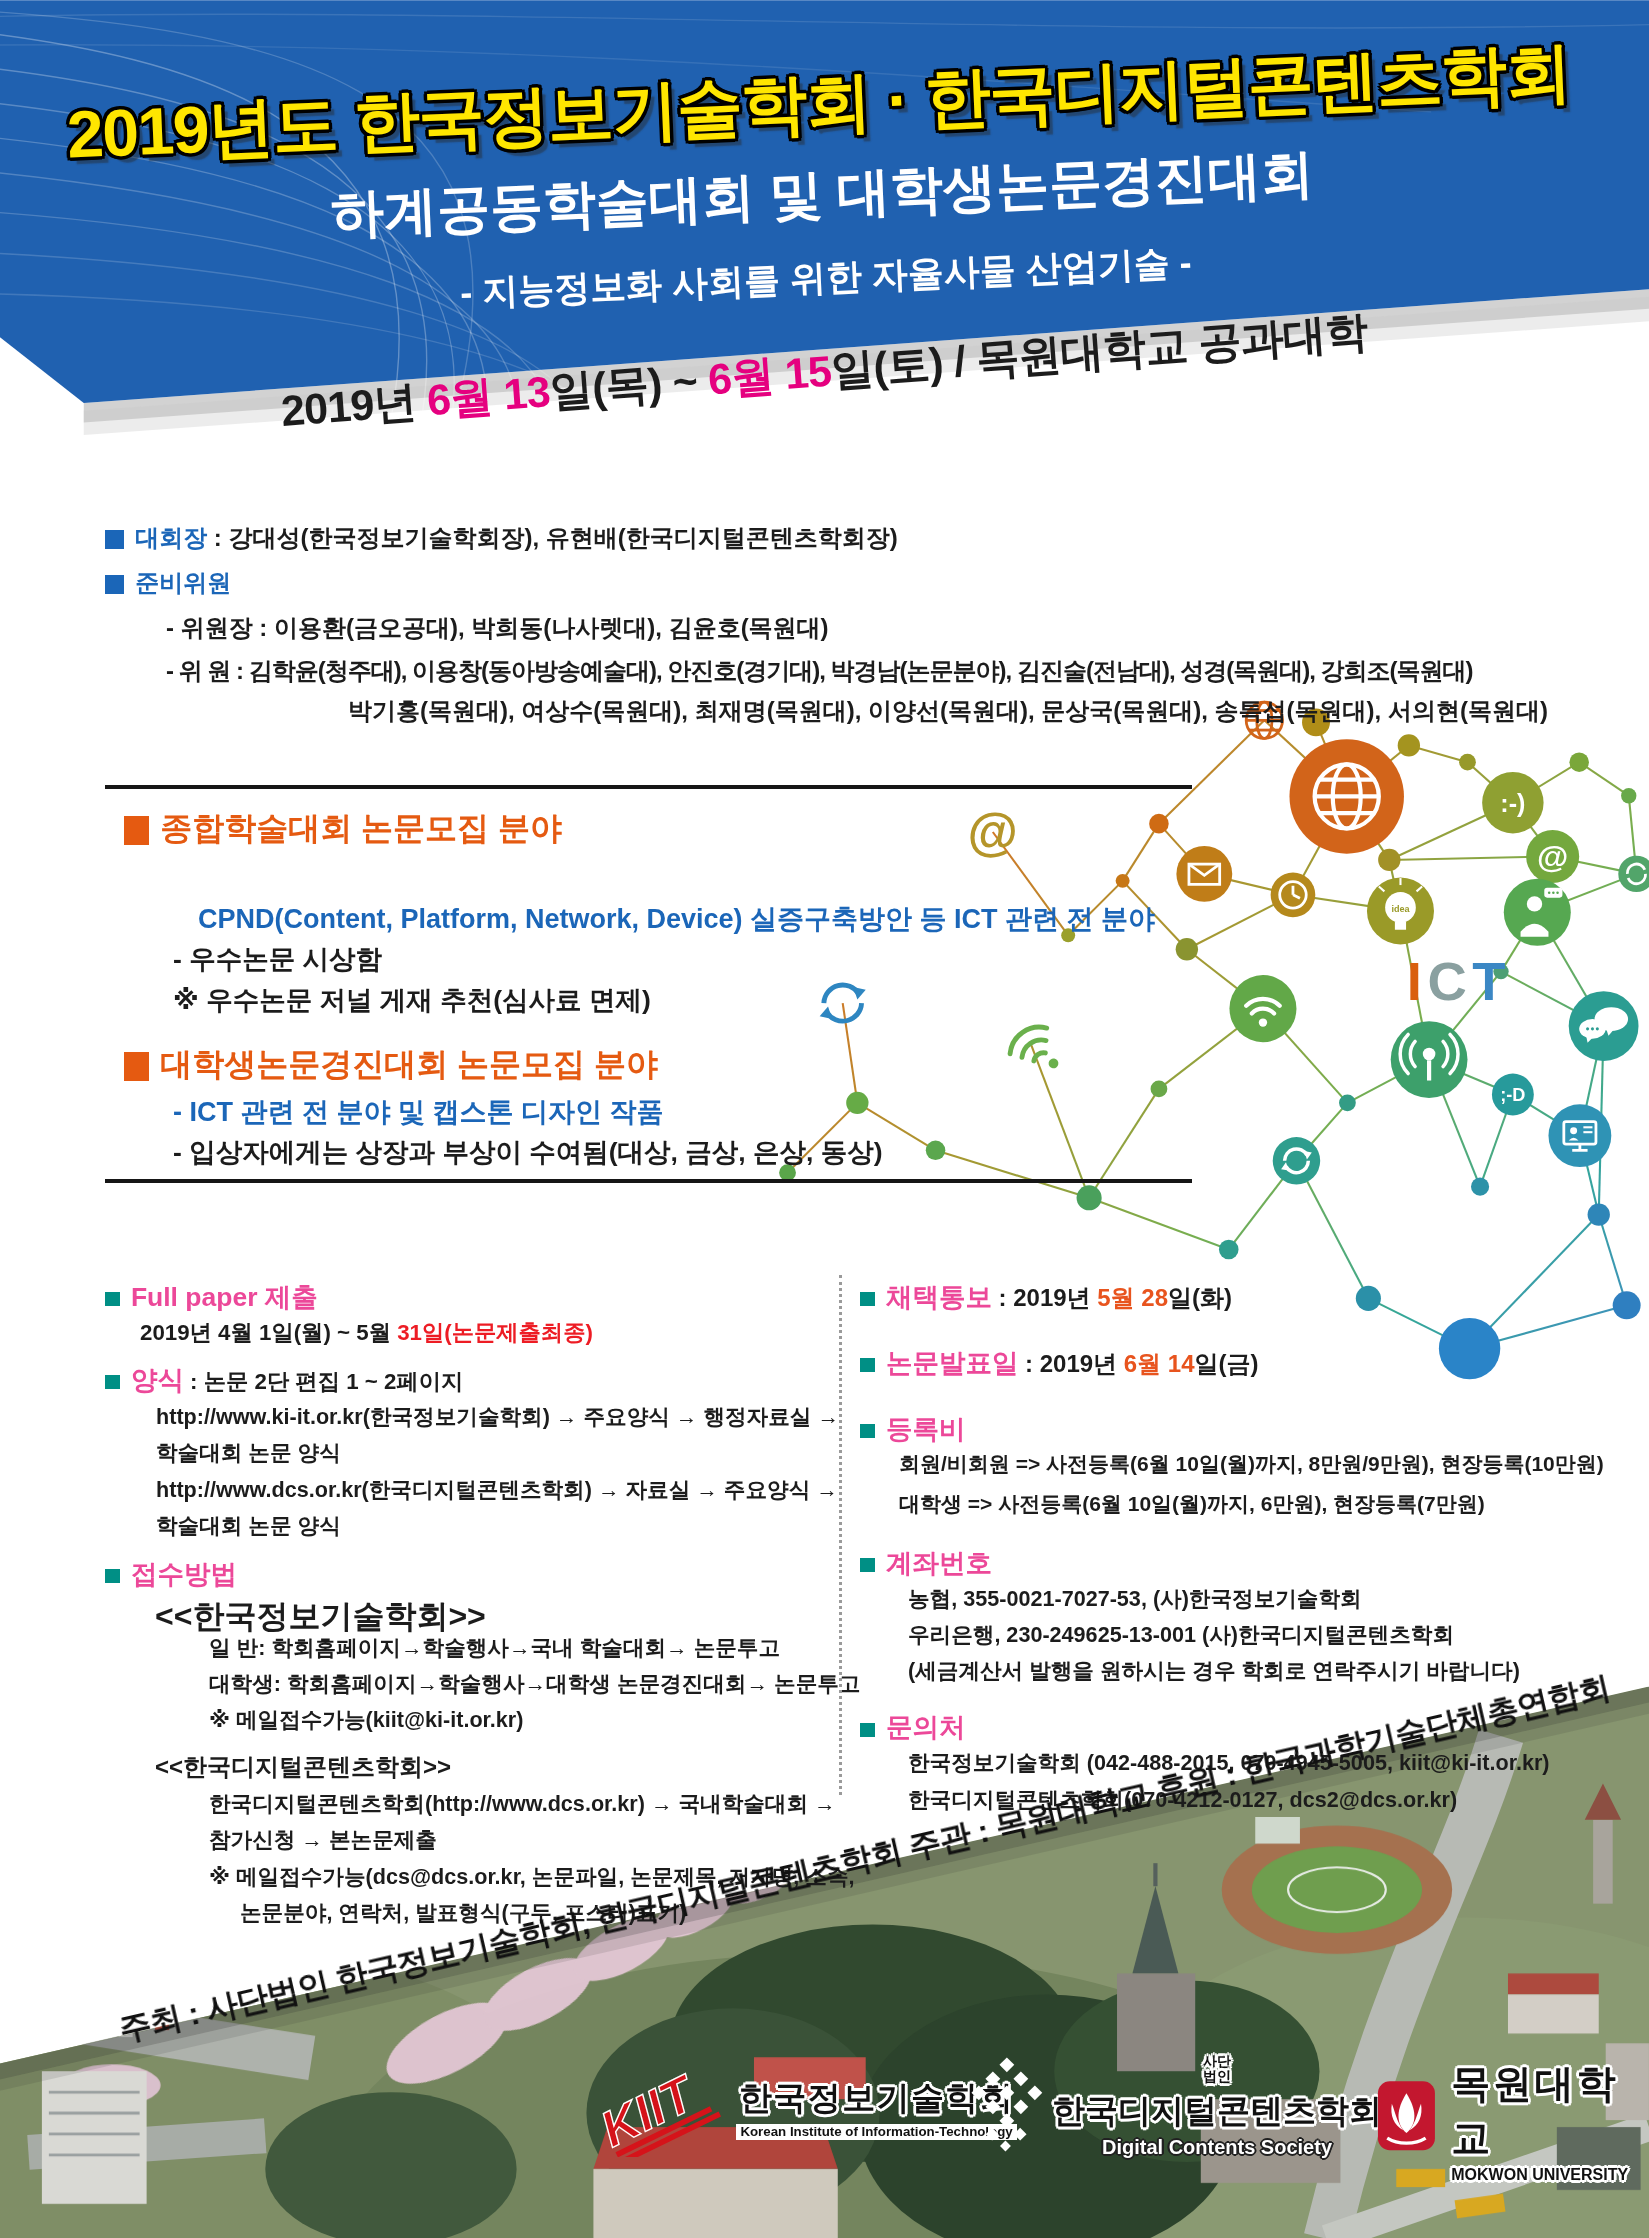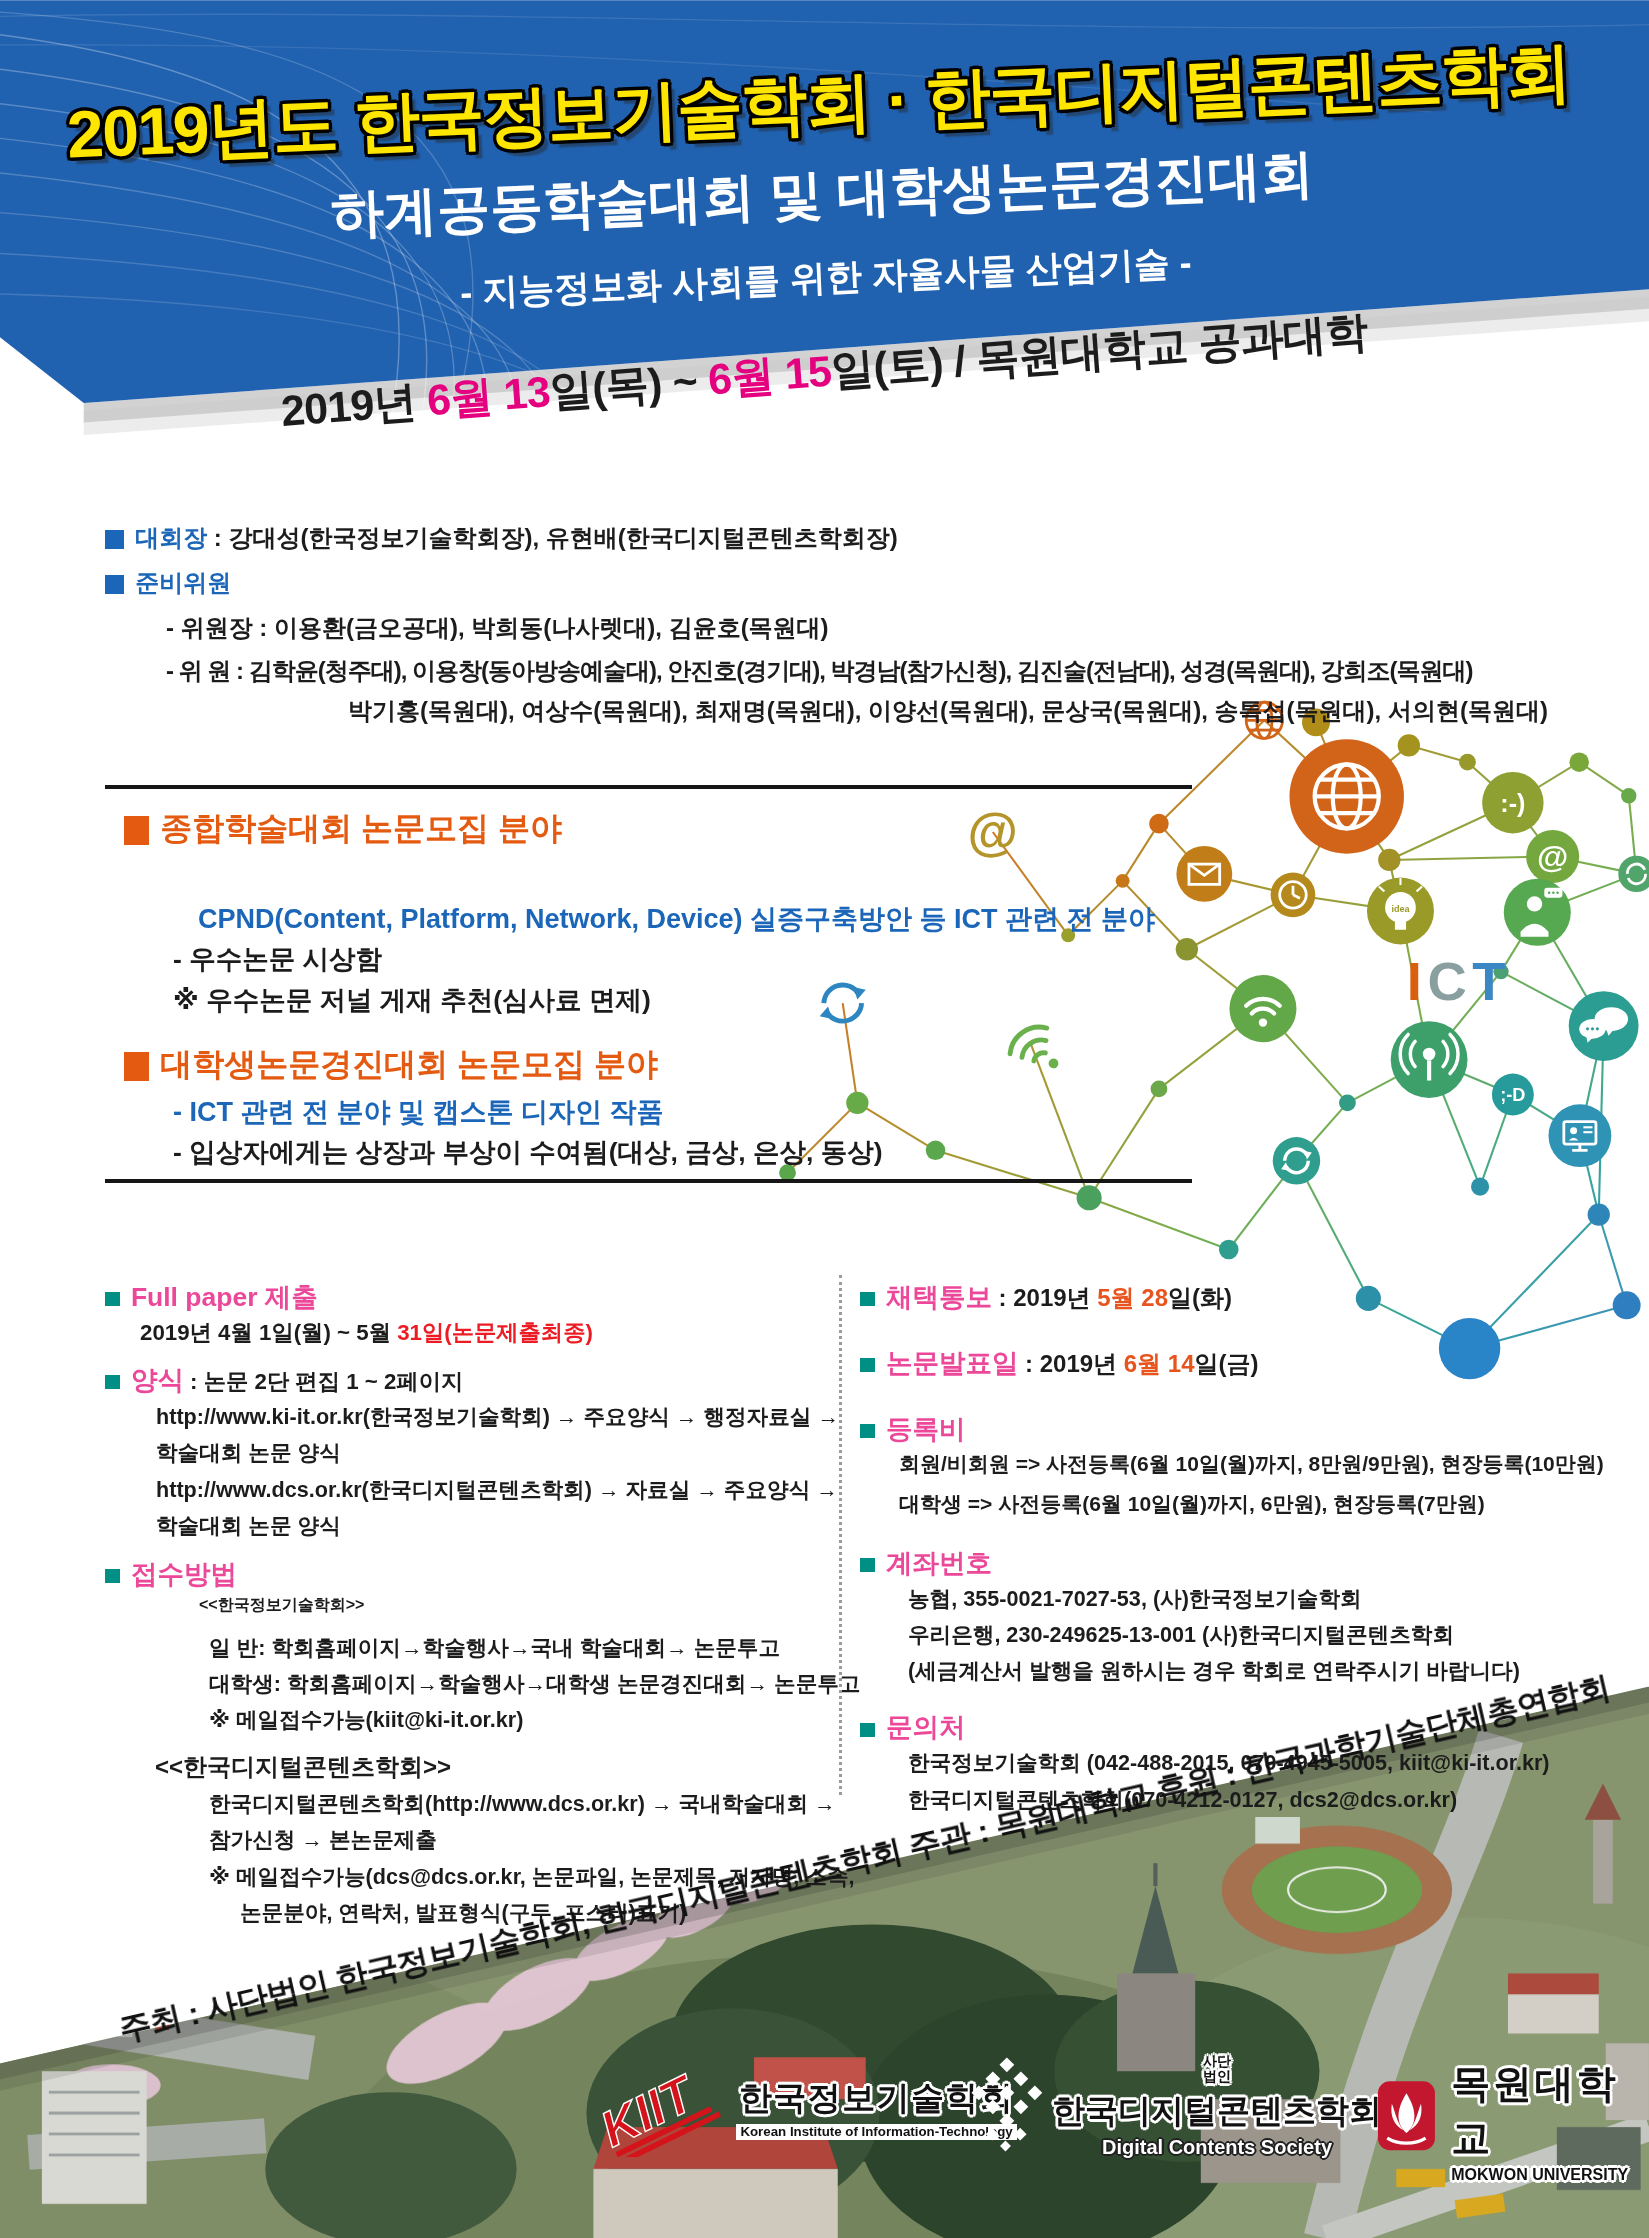--- a/index.html
+++ b/index.html
@@ -59,21 +59,21 @@
     <span>2019년 </span><span class="mag">6월 13</span><span>일(목) ~ </span><span class="mag">6월 15</span><span>일(토)</span><span>  /  </span><span>목원대학교 공과대학</span>
   </div>
 
   <div class="t" style="left:105px;top:522px;font-size:24px;">
     <span class="sq" style="width:19px;height:19px;background:#1b66b8;"></span><span class="blu">대회장</span><span> : </span><span>강대성(한국정보기술학회장), 유현배(한국디지털콘텐츠학회장)</span>
   </div>
   <div class="t" style="left:105px;top:567px;font-size:24px;">
     <span class="sq" style="width:19px;height:19px;background:#1b66b8;"></span><span class="blu">준비위원</span>
   </div>
   <div class="t" style="left:166px;top:612px;font-size:24px;">- 위원장 : 이용환(금오공대), 박희동(나사렛대), 김윤호(목원대)</div>
-  <div class="t" style="left:166px;top:655px;font-size:24px;letter-spacing:-1px;">- 위  원 : 김학윤(청주대), 이용창(동아방송예술대), 안진호(경기대), 박경남(참가신청), 김진술(전남대), 성경(목원대), 강희조(목원대)</div>
+  <div class="t" style="left:166px;top:655px;font-size:24px;letter-spacing:-1px;">- 위  원 : 김학윤(청주대), 이용창(동아방송예술대), 안진호(경기대), 박경남(논문분야), 김진술(전남대), 성경(목원대), 강희조(목원대)</div>
   <div class="t" style="left:348px;top:695px;font-size:24px;">박기홍(목원대), 여상수(목원대), 최재명(목원대), 이양선(목원대), 문상국(목원대), 송특섭(목원대), 서의현(목원대)</div>
 
   <div class="hline" style="left:105px;top:785px;width:1087px;"></div>
 
   <div class="t" style="left:124px;top:807px;font-size:32px;">
     <span class="sq" style="width:25px;height:29px;background:#e55a11;"></span><span class="org">종합학술대회 논문모집 분야</span>
   </div>
   <div class="t blu" style="left:198px;top:901px;font-size:27px;">CPND(Content, Platform, Network, Device) 실증구축방안 등 ICT 관련 전 분야</div>
   <div class="t" style="left:173px;top:941px;font-size:26.5px;">- 우수논문 시상함</div>
   <div class="t" style="left:173px;top:982px;font-size:26.5px;">※ 우수논문 저널 게재 추천(심사료 면제)</div>
@@ -97,21 +97,21 @@
     <span class="sq" style="width:14.7px;height:14.7px;background:#008f85;"></span><span class="teal">양식</span><span style="font-size:22.3px;"> : 논문 2단 편집 1 ~ 2페이지</span>
   </div>
   <div class="t" style="left:156px;top:1402px;font-size:21.6px;">http://www.ki-it.or.kr(한국정보기술학회) → 주요양식 → 행정자료실 →</div>
   <div class="t" style="left:156px;top:1438px;font-size:21.6px;">학술대회 논문 양식</div>
   <div class="t" style="left:156px;top:1475px;font-size:21.6px;">http://www.dcs.or.kr(한국디지털콘텐츠학회) → 자료실 → 주요양식 →</div>
   <div class="t" style="left:156px;top:1511px;font-size:21.6px;">학술대회 논문 양식</div>
 
   <div class="t" style="left:105px;top:1556px;font-size:26.5px;">
     <span class="sq" style="width:14.7px;height:14.7px;background:#008f85;"></span><span class="teal">접수방법</span>
   </div>
-  <div class="t" style="left:155px;top:1595px;font-size:16px;margin-left:44px;">&lt;&lt;한국정보기술학회&gt;&gt;</div>
+  <div class="t" style="left:155px;top:1595px;font-size:32px;">&lt;&lt;한국정보기술학회&gt;&gt;</div>
   <div class="t" style="left:209px;top:1633px;font-size:21.6px;">일  반: 학회홈페이지→학술행사→국내 학술대회→ 논문투고</div>
   <div class="t" style="left:209px;top:1669px;font-size:21.6px;">대학생: 학회홈페이지→학술행사→대학생 논문경진대회→ 논문투고</div>
   <div class="t" style="left:209px;top:1705px;font-size:21.6px;">※ 메일접수가능(kiit@ki-it.or.kr)</div>
   <div class="t" style="left:155px;top:1751px;font-size:24px;">&lt;&lt;한국디지털콘텐츠학회&gt;&gt;</div>
   <div class="t" style="left:209px;top:1789px;font-size:21.6px;">한국디지털콘텐츠학회(http://www.dcs.or.kr) → 국내학술대회 →</div>
   <div class="t" style="left:209px;top:1825px;font-size:21.6px;">참가신청 →  본논문제출</div>
   <div class="t" style="left:209px;top:1862px;font-size:21.6px;">※ 메일접수가능(dcs@dcs.or.kr, 논문파일, 논문제목, 저자명, 소속,</div>
   <div class="t" style="left:240px;top:1898px;font-size:21.6px;">논문분야, 연락처, 발표형식(구두, 포스터)표기)</div>
 
   <div class="dotted-div" style="left:839px;top:1275px;height:520px;"></div>

